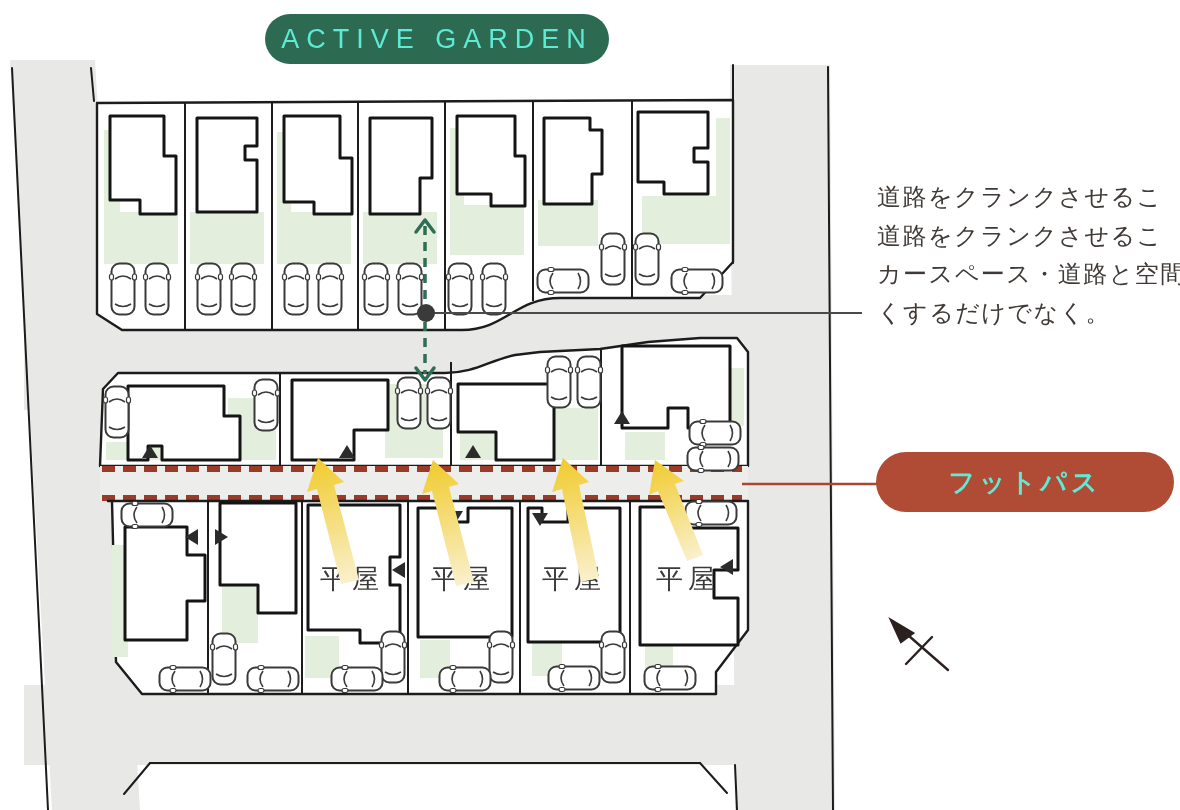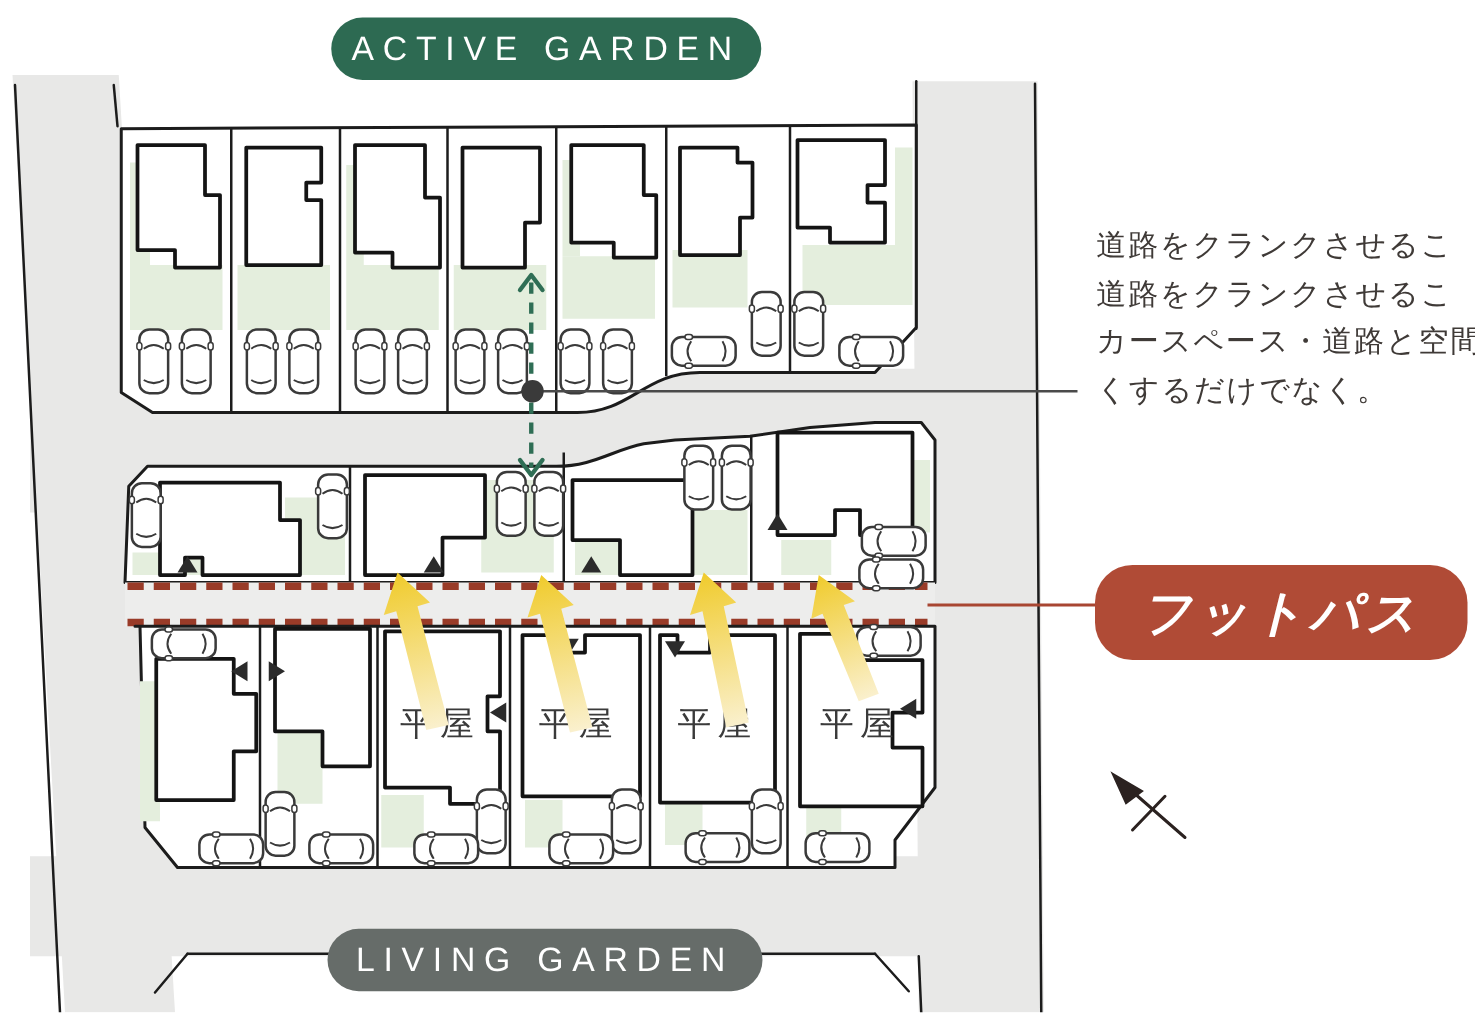--- a/index.html
+++ b/index.html
@@ -1,25 +1,25 @@
 <!DOCTYPE html>
 <html><head>
 <meta charset="utf-8">
 <style>
   html,body{margin:0;padding:0;background:#fff;}
   #stage{position:relative;width:1180px;height:810px;background:#ffffff;overflow:hidden;
          font-family:"Liberation Sans","DejaVu Sans",sans-serif;}
   .pill{position:absolute;display:flex;align-items:center;justify-content:center;
-        color:#ffffff;border-radius:28px;white-space:nowrap;}
+        color:#5eead4;border-radius:28px;white-space:nowrap;}
   #pill-active{left:265px;top:14px;width:344px;height:50px;background:#2d6a52;
                font-size:27px;letter-spacing:7px;font-weight:500;}
   #pill-living{left:262px;top:743px;width:348px;height:50px;background:#666c69;
                font-size:27px;letter-spacing:7px;font-weight:500;}
-  #pill-footpath{left:876px;top:452px;width:298px;height:76px;background:#b04b36;
-               font-size:40px;letter-spacing:4px;font-weight:bold;border-radius:30px;font-style:italic;}
+  #pill-footpath{left:876px;top:452px;width:298px;height:60px;background:#b04b36;
+               font-size:26px;letter-spacing:4px;font-weight:bold;border-radius:30px;}
   #annotation{position:absolute;left:877px;top:178px;width:312px;
               font-size:24px;line-height:38.5px;letter-spacing:1.5px;color:#3f3a37;}
   #annotation span{display:block;}
   svg text.hiraya{font-family:"DejaVu Serif","Liberation Serif",serif;font-size:27px;
                   letter-spacing:5px;fill:#3a3a3a;}
 </style>
 </head>
 <body>
 
 <div id="stage">
@@ -242,23 +242,20 @@
       <line x1="893" y1="622" x2="948" y2="670"></line>
       <polygon points="891,620 913,633 901,642"></polygon>
       <line x1="932" y1="637" x2="906" y2="664"></line>
     </g>
   </svg>
 
   <div class="pill" id="pill-active">
     <span>ACTIVE GARDEN</span>
   </div>
 
-  <div class="pill" id="pill-living">
-    <span>LIVING GARDEN</span>
-  </div>
 
   <div class="pill" id="pill-footpath">
     <span>フットパス</span>
   </div>
 
   <div id="annotation">
     <span>道路をクランクさせるこ</span>
     <span>道路をクランクさせるこ</span>
     <span>カースペース・道路と空間</span>
     <span>くするだけでなく。</span>

